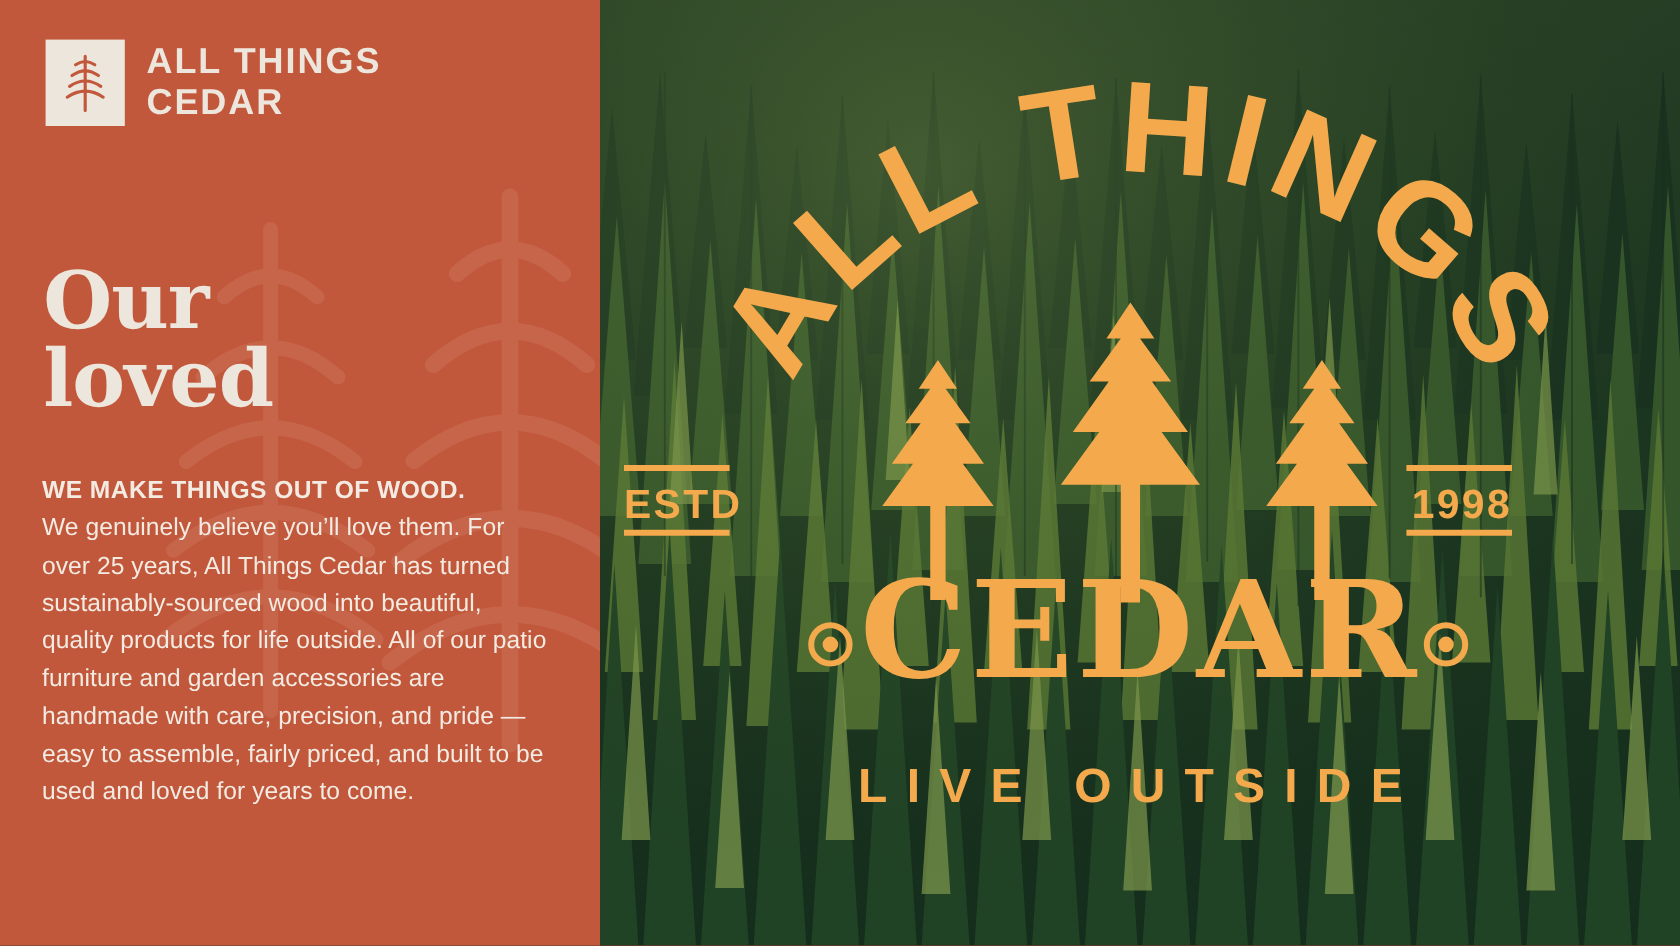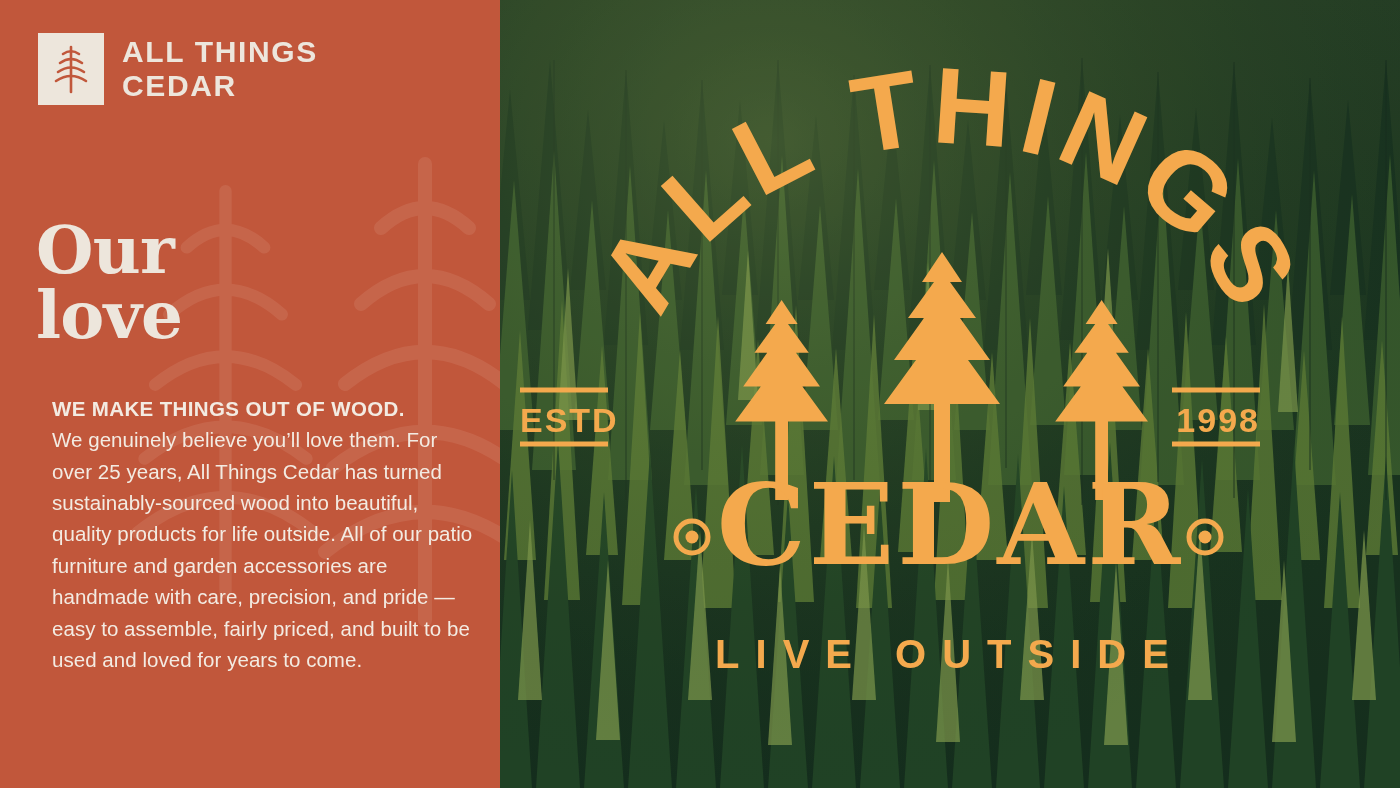--- a/index.html
+++ b/index.html
@@ -49,21 +49,21 @@
     color:#EDE6DC;
     font-family:"DejaVu Serif", serif;
     font-size:66px;
     font-weight:700;
     line-height:.98;
     letter-spacing:-.012em;
     white-space:pre-line;
   }
 
   .body-copy {
-    position:absolute; left:52px; top:393px; width:424px;
+    position:absolute; left:35px; top:393px; width:424px;
     color:#F3EBE2;
     font-size:20.5px;
     line-height:1.53;
     letter-spacing:.002em;
   }
   .body-copy .lede {
     font-weight:700;
     text-transform:uppercase;
     letter-spacing:.018em;
     display:block;
@@ -124,21 +124,21 @@
             <path d="M7 29 Q20 20 33 29"></path>
             <path d="M5 38 Q20 28 35 38"></path>
           </g>
         </svg>
       </span>
       <span class="brand-name">ALL THINGS
 CEDAR</span>
     </div>
 
     <h1 class="headline">Our
-love</h1>
+loved</h1>
 
     <div class="body-copy">
       <span class="lede">WE MAKE THINGS OUT OF WOOD.</span>
       <span>We genuinely believe you’ll love them. For over 25 years, All Things Cedar has turned sustainably-sourced wood into beautiful, quality products for life outside. All of our patio furniture and garden accessories are handmade with care, precision, and pride — easy to assemble, fairly priced, and built to be used and loved for years to come.</span>
     </div>
   </section>
 
   <section class="right">
 
     <div class="photo">

